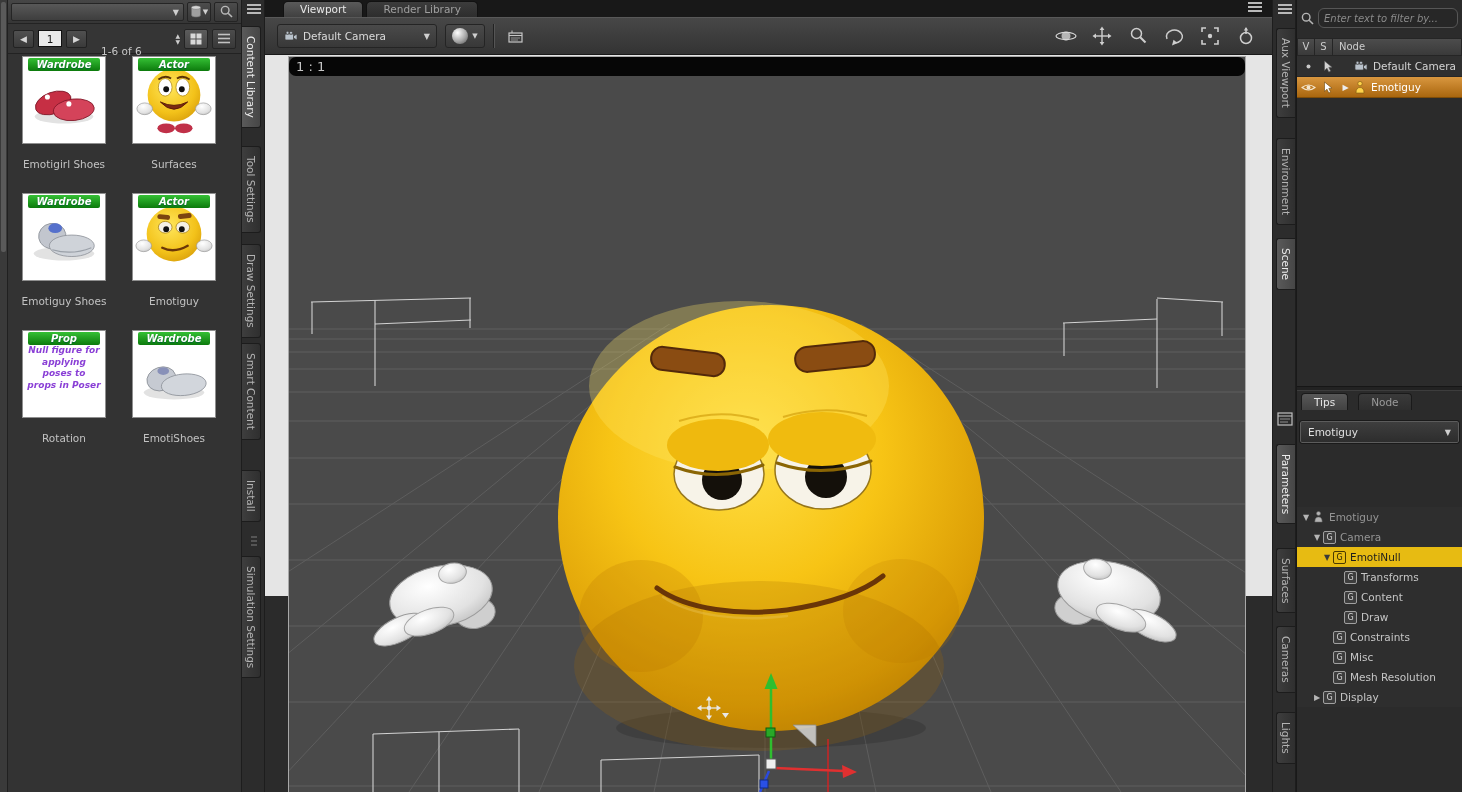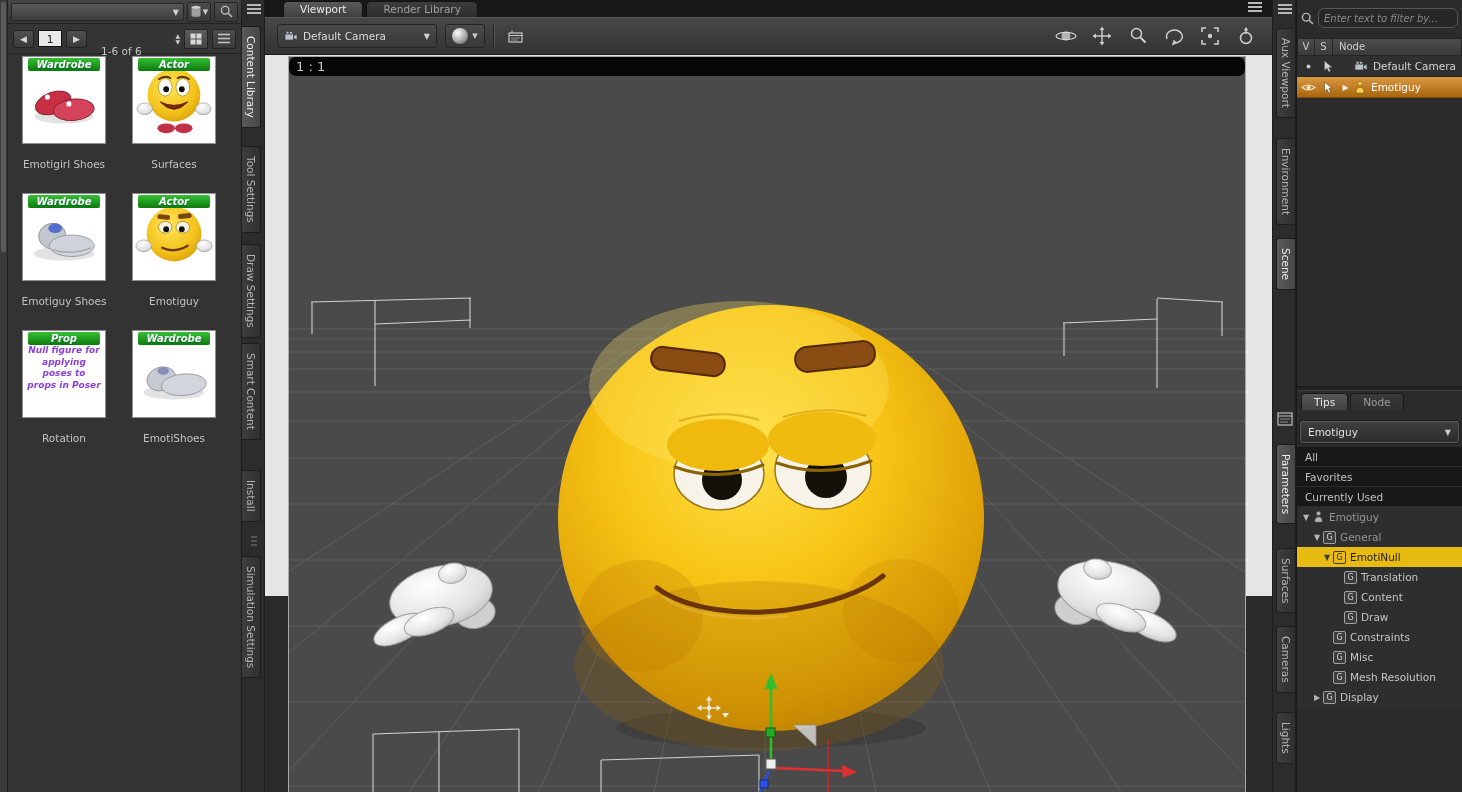--- a/index.html
+++ b/index.html
@@ -91,21 +91,21 @@
   .sp-col.node{flex:1;text-align:left;padding-left:6px;}
   #sp-rows{position:absolute;top:56px;left:0;right:0;}
   .sp-row{height:21px;display:flex;align-items:center;gap:2px;padding:0 2px;font-size:10.5px;color:#d4d4d4;
           background:#303030;border-bottom:1px solid #272727;}
   .sp-row.selected{background:linear-gradient(#d9973f,#a9660e);color:#fff;border-bottom:1px solid #7e4c08;}
   .sp-cell{width:18px;display:flex;justify-content:center;flex:none;}
   .sp-arrow{width:13px;font-size:8px;color:#ececec;text-align:center;flex:none;}
   .sp-label{margin-left:3px;white-space:nowrap;overflow:hidden;}
   #rp-split{position:absolute;top:386px;left:0;right:0;height:5px;background:#222;border-top:1px solid #161616;border-bottom:1px solid #3d3d3d;}
 
-  #pp-tabs{position:absolute;top:393px;left:4px;display:flex;gap:2px;}
+  #pp-tabs{position:absolute;top:393px;left:4px;display:flex;gap:10px;}
   .pp-tab{height:17px;line-height:16px;padding:0 12px;font-size:10.5px;color:#9a9a9a;border-radius:4px 4px 0 0;
           background:linear-gradient(#3a3a3a,#2e2e2e);border:1px solid #1a1a1a;border-bottom:none;}
   .pp-tab.active{background:linear-gradient(#585858,#424242);color:#e6e6e6;}
   #pp-combo{position:absolute;top:421px;left:3px;right:3px;height:22px;display:flex;align-items:center;padding:0 7px;
             background:linear-gradient(#3e3e3e,#2d2d2d);border:1px solid #5c5c5c;outline:1px solid #1a1a1a;
             border-radius:2px;color:#e0e0e0;font-size:10.5px;}
   #pp-combo .caret{margin-left:auto;font-size:8px;color:#cfcfcf;}
   #pp-filters{position:absolute;top:447px;left:0;right:0;}
   .pp-filter{height:20px;line-height:20px;padding-left:8px;background:#181818;border-bottom:1px solid #2d2d2d;
              color:#c2c2c2;font-size:10.5px;}
@@ -627,49 +627,44 @@
     <div id="rp-split"></div>
 
     <div id="pp-tabs">
       <div class="pp-tab active">Tips</div>
       <div class="pp-tab">Node</div>
     </div>
     <div id="pp-combo">
       <span>Emotiguy</span>
       <span class="caret">▼</span>
     </div>
-    <div id="pp-filters">
-      <div class="pp-filter">All</div>
-      <div class="pp-filter">Favorites</div>
-      <div class="pp-filter">Currently Used</div>
-    </div>
     <div id="pp-tree">
       <div class="pt-row ind0 dim">
         <span class="caret">▼</span>
         <span class="picon">
           <svg width="11" height="12" viewBox="0 0 12 13">
               <circle cx="6" cy="2.6" r="2.2" fill="#b4b4b4" stroke="#666" stroke-width="0.6"></circle>
               <path d="M2 12 Q2 6.5 6 6.5 Q10 6.5 10 12 Z" fill="#b4b4b4" stroke="#666" stroke-width="0.6"></path>
             </svg>
         </span>
         <span class="pt-label">Emotiguy</span>
       </div>
       <div class="pt-row ind1 dim">
         <span class="caret">▼</span>
         <span class="gicon">G</span>
-        <span class="pt-label">General</span>
+        <span class="pt-label">Camera</span>
       </div>
       <div class="pt-row ind2 selected">
         <span class="caret">▼</span>
         <span class="gicon">G</span>
         <span class="pt-label">EmotiNull</span>
       </div>
       <div class="pt-row ind4">
         <span class="gicon">G</span>
-        <span class="pt-label">Translation</span>
+        <span class="pt-label">Transforms</span>
       </div>
       <div class="pt-row ind4">
         <span class="gicon">G</span>
         <span class="pt-label">Content</span>
       </div>
       <div class="pt-row ind4">
         <span class="gicon">G</span>
         <span class="pt-label">Draw</span>
       </div>
       <div class="pt-row ind3">

